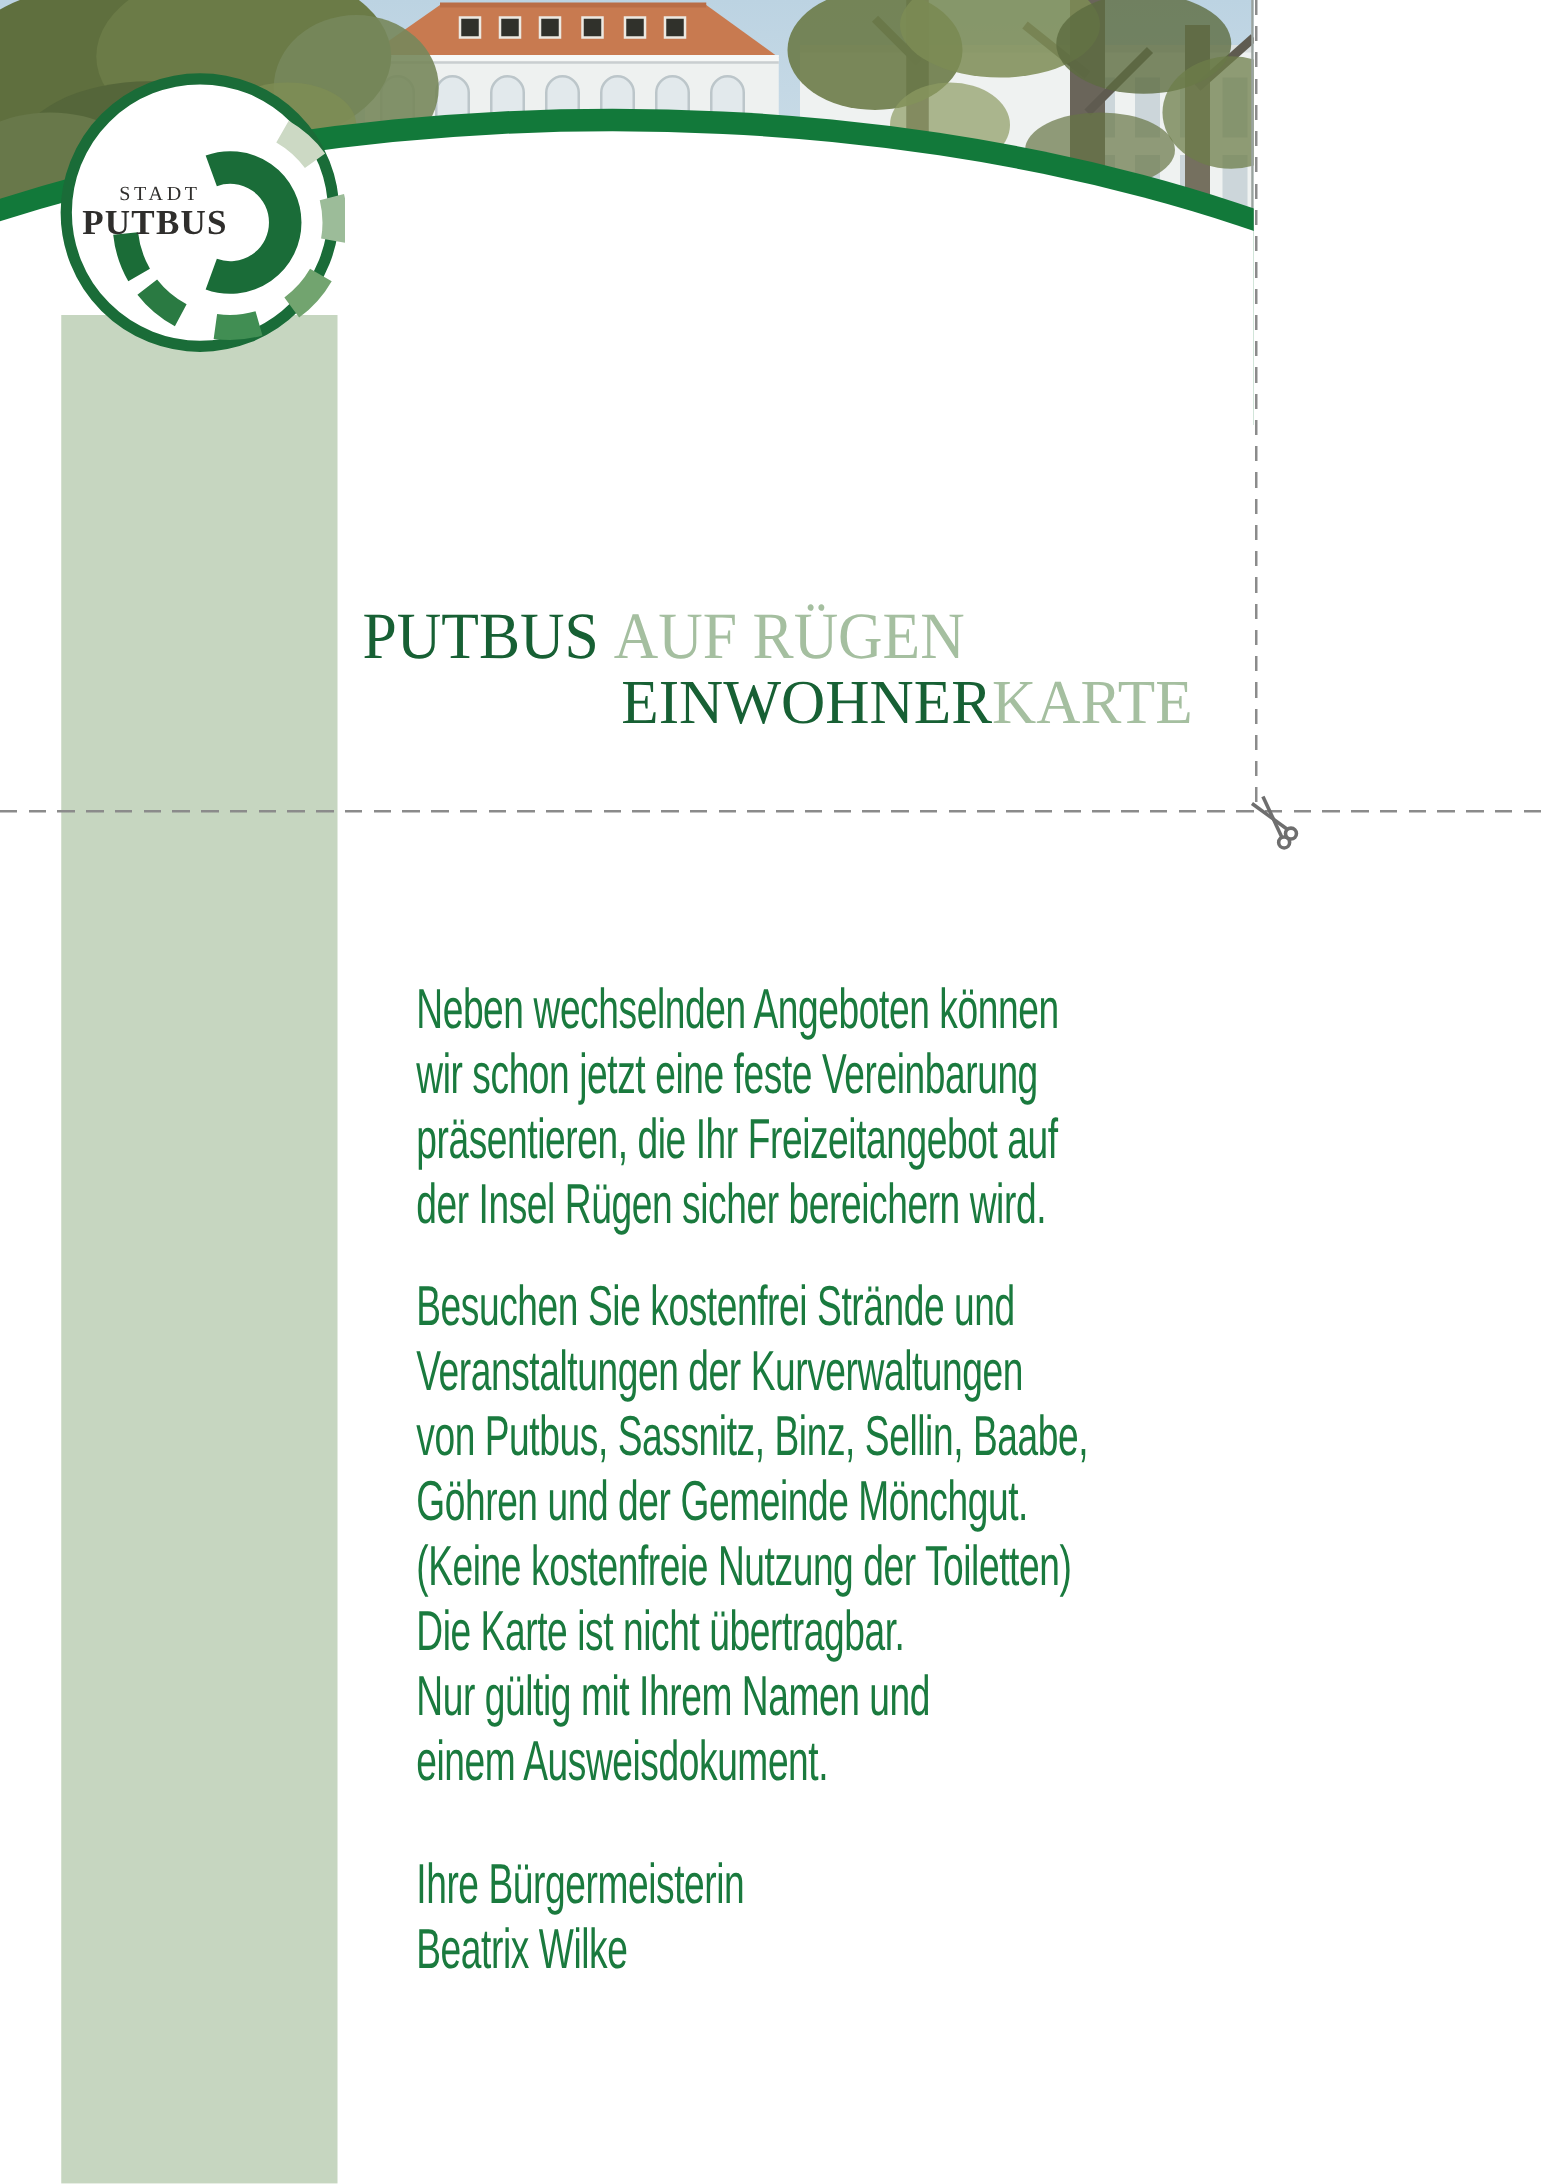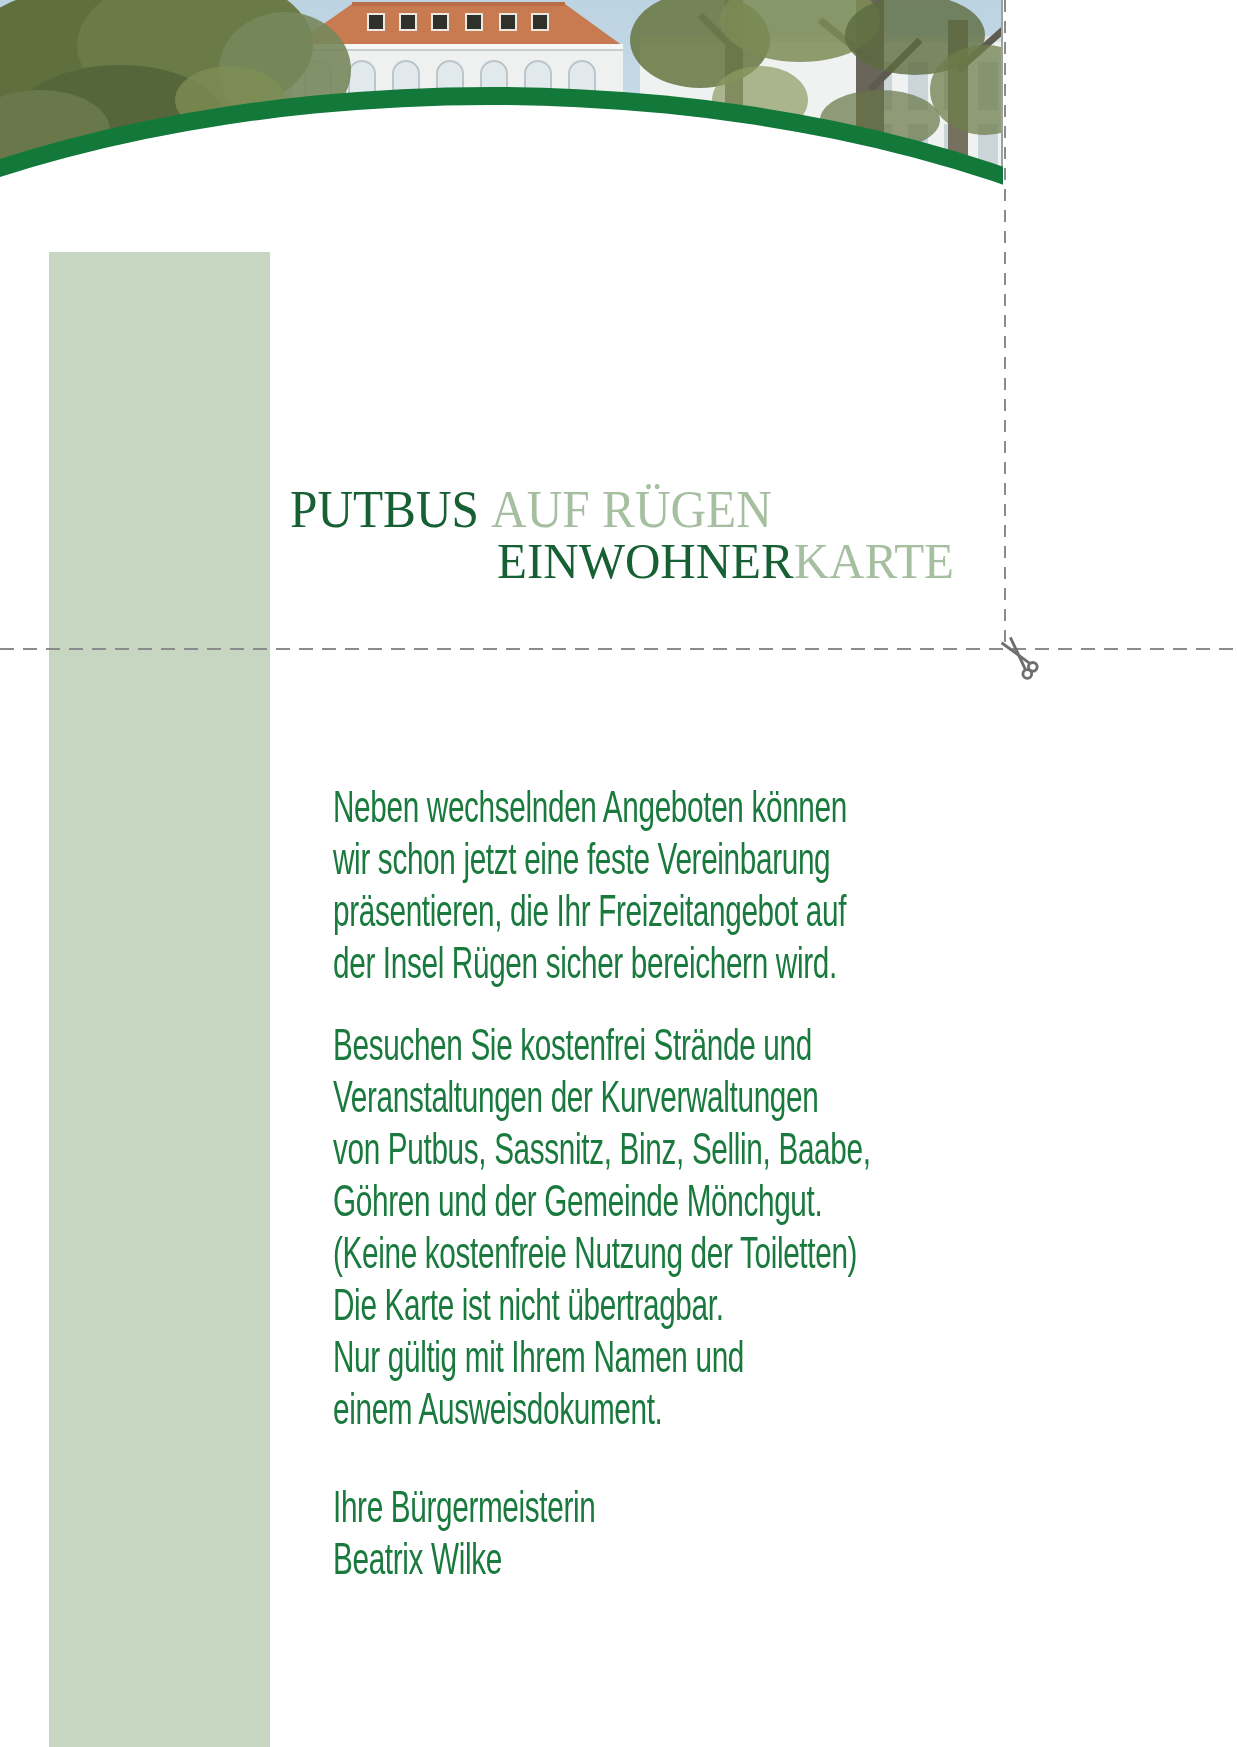--- a/index.html
+++ b/index.html
@@ -155,20 +155,38 @@
       </g>
 
       <rect x="1001" y="0" width="2" height="200" fill="#9aa39f"></rect>
     </svg>
     <div class="band"></div>
     <div class="band-cover"></div>
   </div>
 
   <div class="stripe"></div>
 
+  <div class="logo">
+    <svg width="232" height="232" viewBox="0 0 232 232">
+      <circle cx="116" cy="116" r="107" fill="#ffffff" style="stroke:var(--logo-ring)" stroke-width="9"></circle>
+
+      <path d="M125 82.7 A44 44 0 1 1 125 165.3" fill="none" style="stroke:var(--logo-ring)" stroke-width="26"></path>
+
+      <g fill="none" stroke-width="20">
+        <path d="M182 51.3 A84 84 0 0 1 208 74.6" style="stroke:var(--seg-1)"></path>
+        <path d="M221.5 103.7 A84 84 0 0 1 222.7 138.6" style="stroke:var(--seg-2)"></path>
+        <path d="M212.7 166 A84 84 0 0 1 189.4 192" style="stroke:var(--seg-3)"></path>
+        <path d="M163.2 204.7 A84 84 0 0 1 128.3 207.2" style="stroke:var(--seg-4)"></path>
+        <path d="M100.6 198.2 A84 84 0 0 1 73.8 175.7" style="stroke:var(--seg-5)"></path>
+        <path d="M67.3 166 A84 84 0 0 1 56.5 132.8" style="stroke:var(--seg-6)"></path>
+      </g>
+      <text x="84" y="106" text-anchor="middle" class="logo-stadt">STADT</text>
+      <text x="80" y="133" text-anchor="middle" class="logo-putbus">PUTBUS</text>
+    </svg>
+  </div>
 
   <div class="title-l1">
     <span class="t-dark">PUTBUS</span><span class="t-light">AUF RÜGEN</span>
   </div>
   <div class="title-l2">
     <span class="t-dark" style="margin-right:0">EINWOHNER</span><span class="t-light">KARTE</span>
   </div>
 
   <div class="cutline-v"></div>
   <div class="cutline-h"></div>

